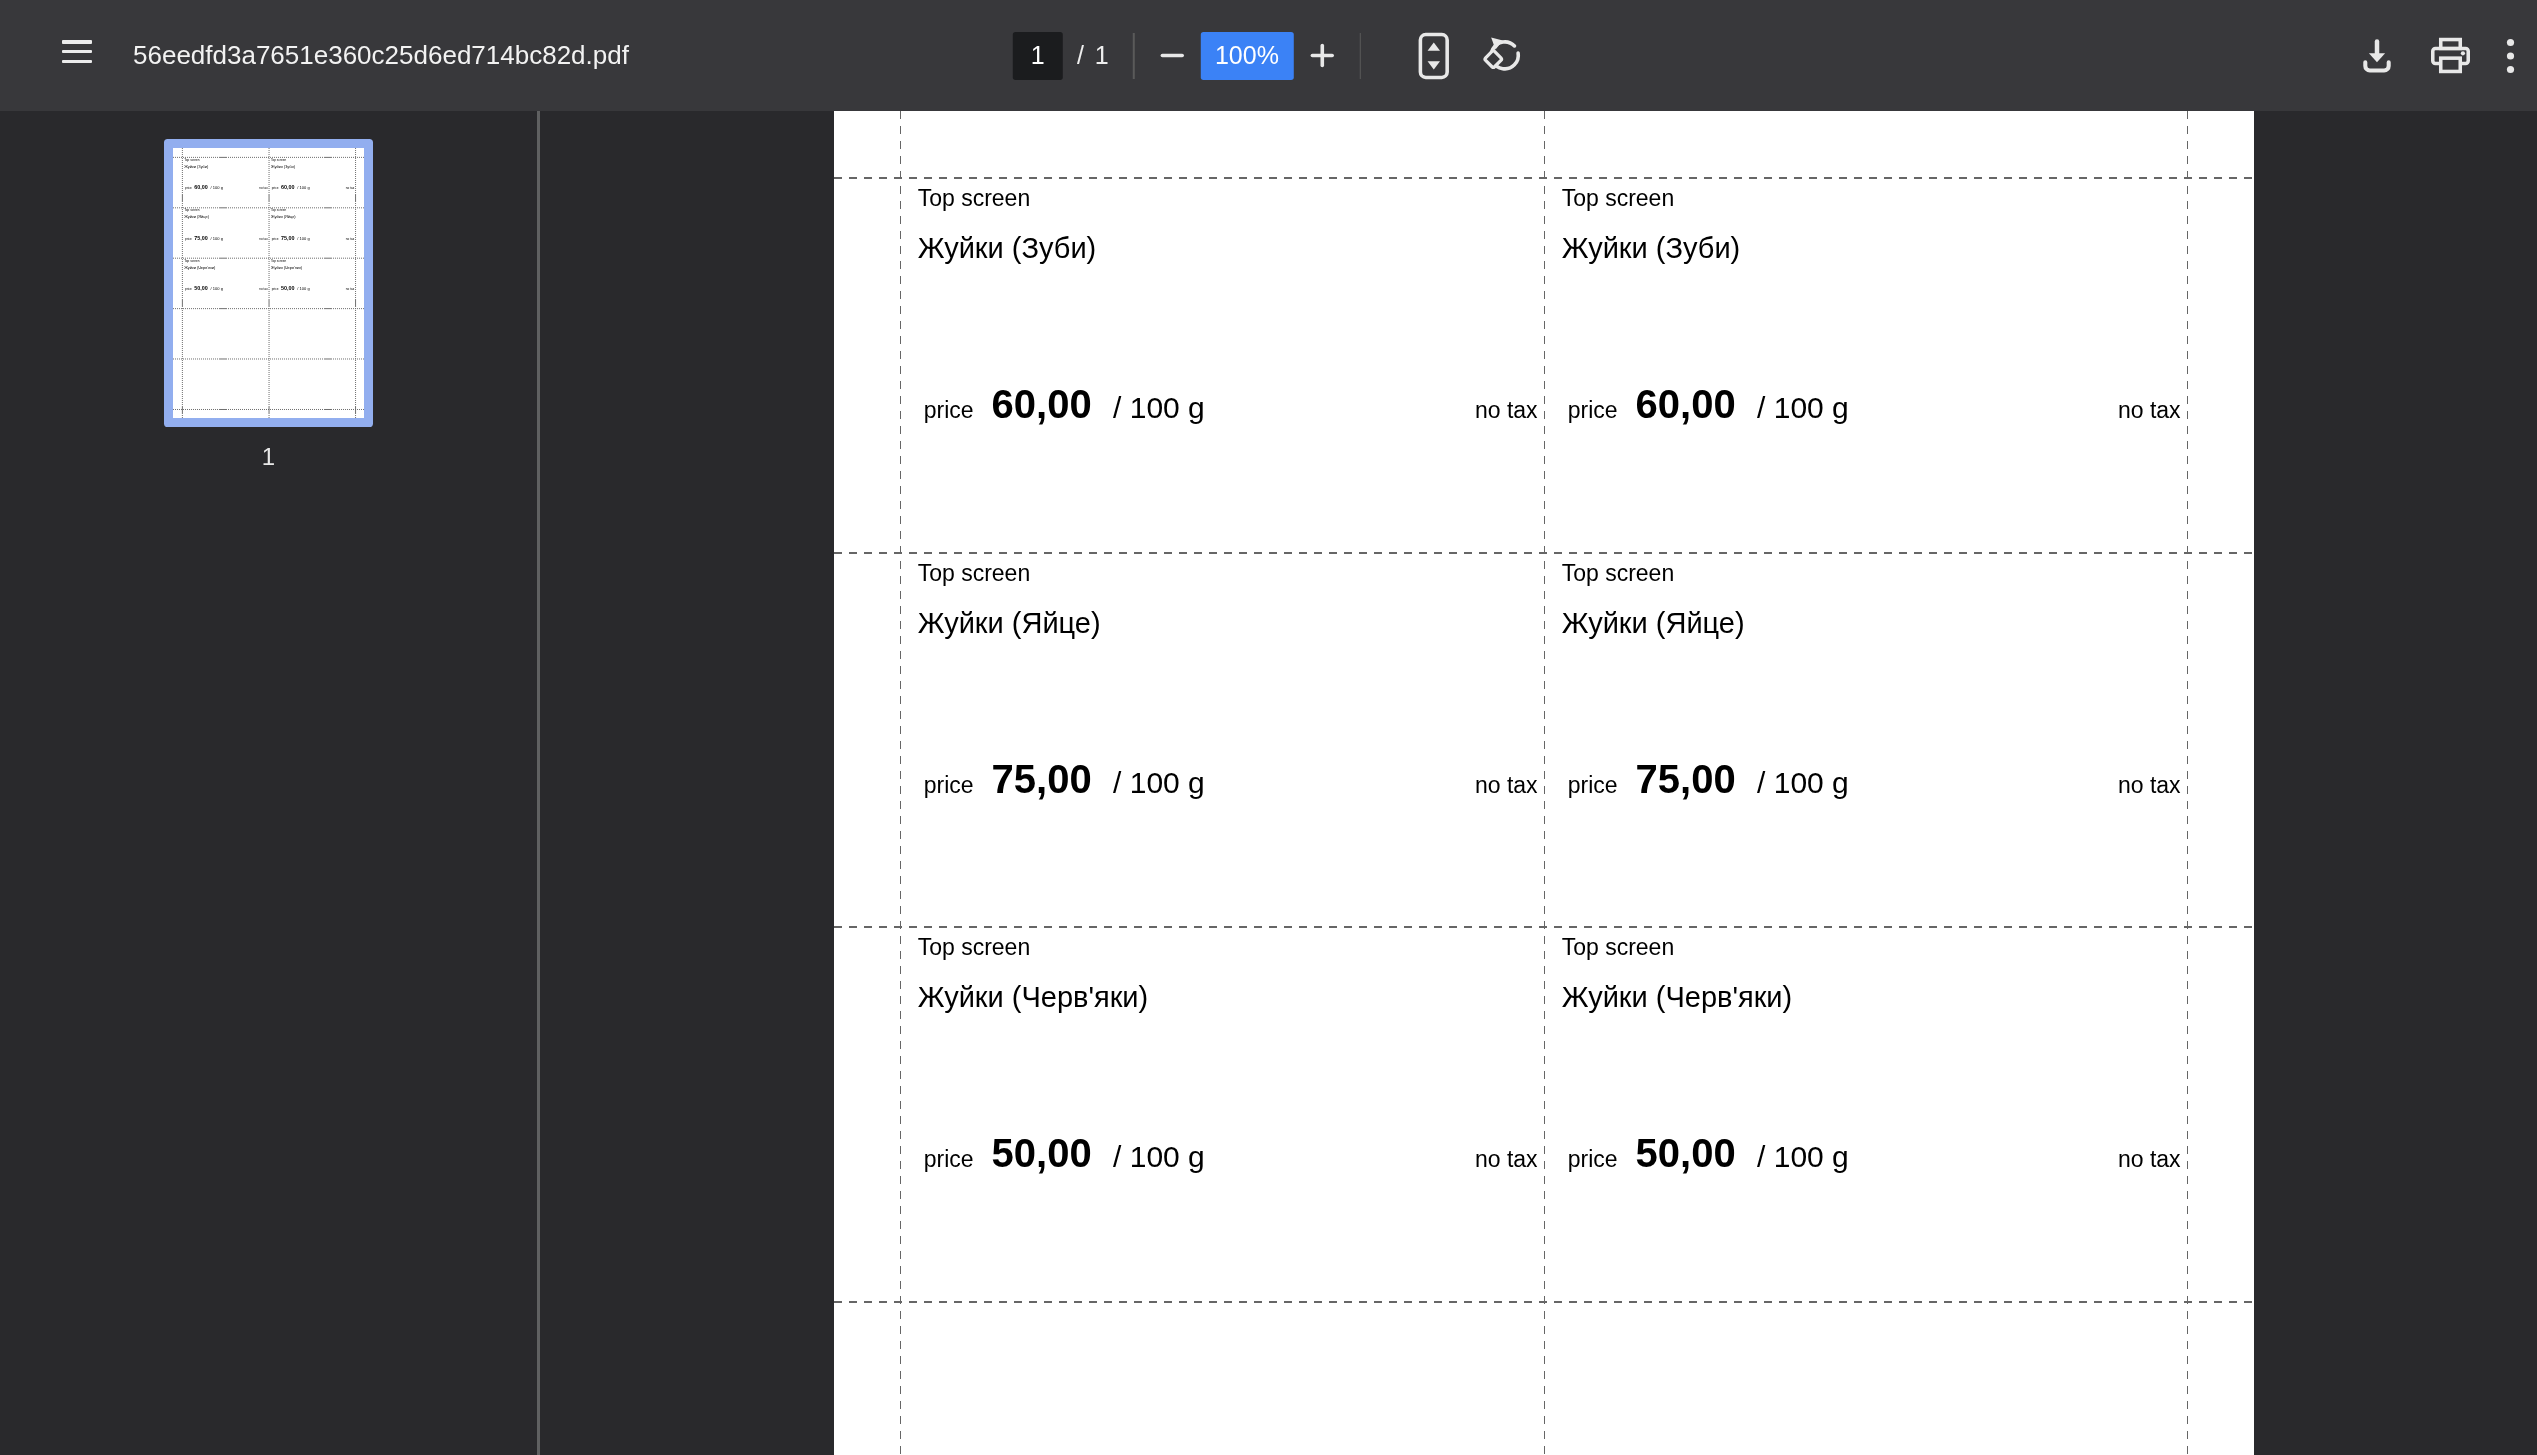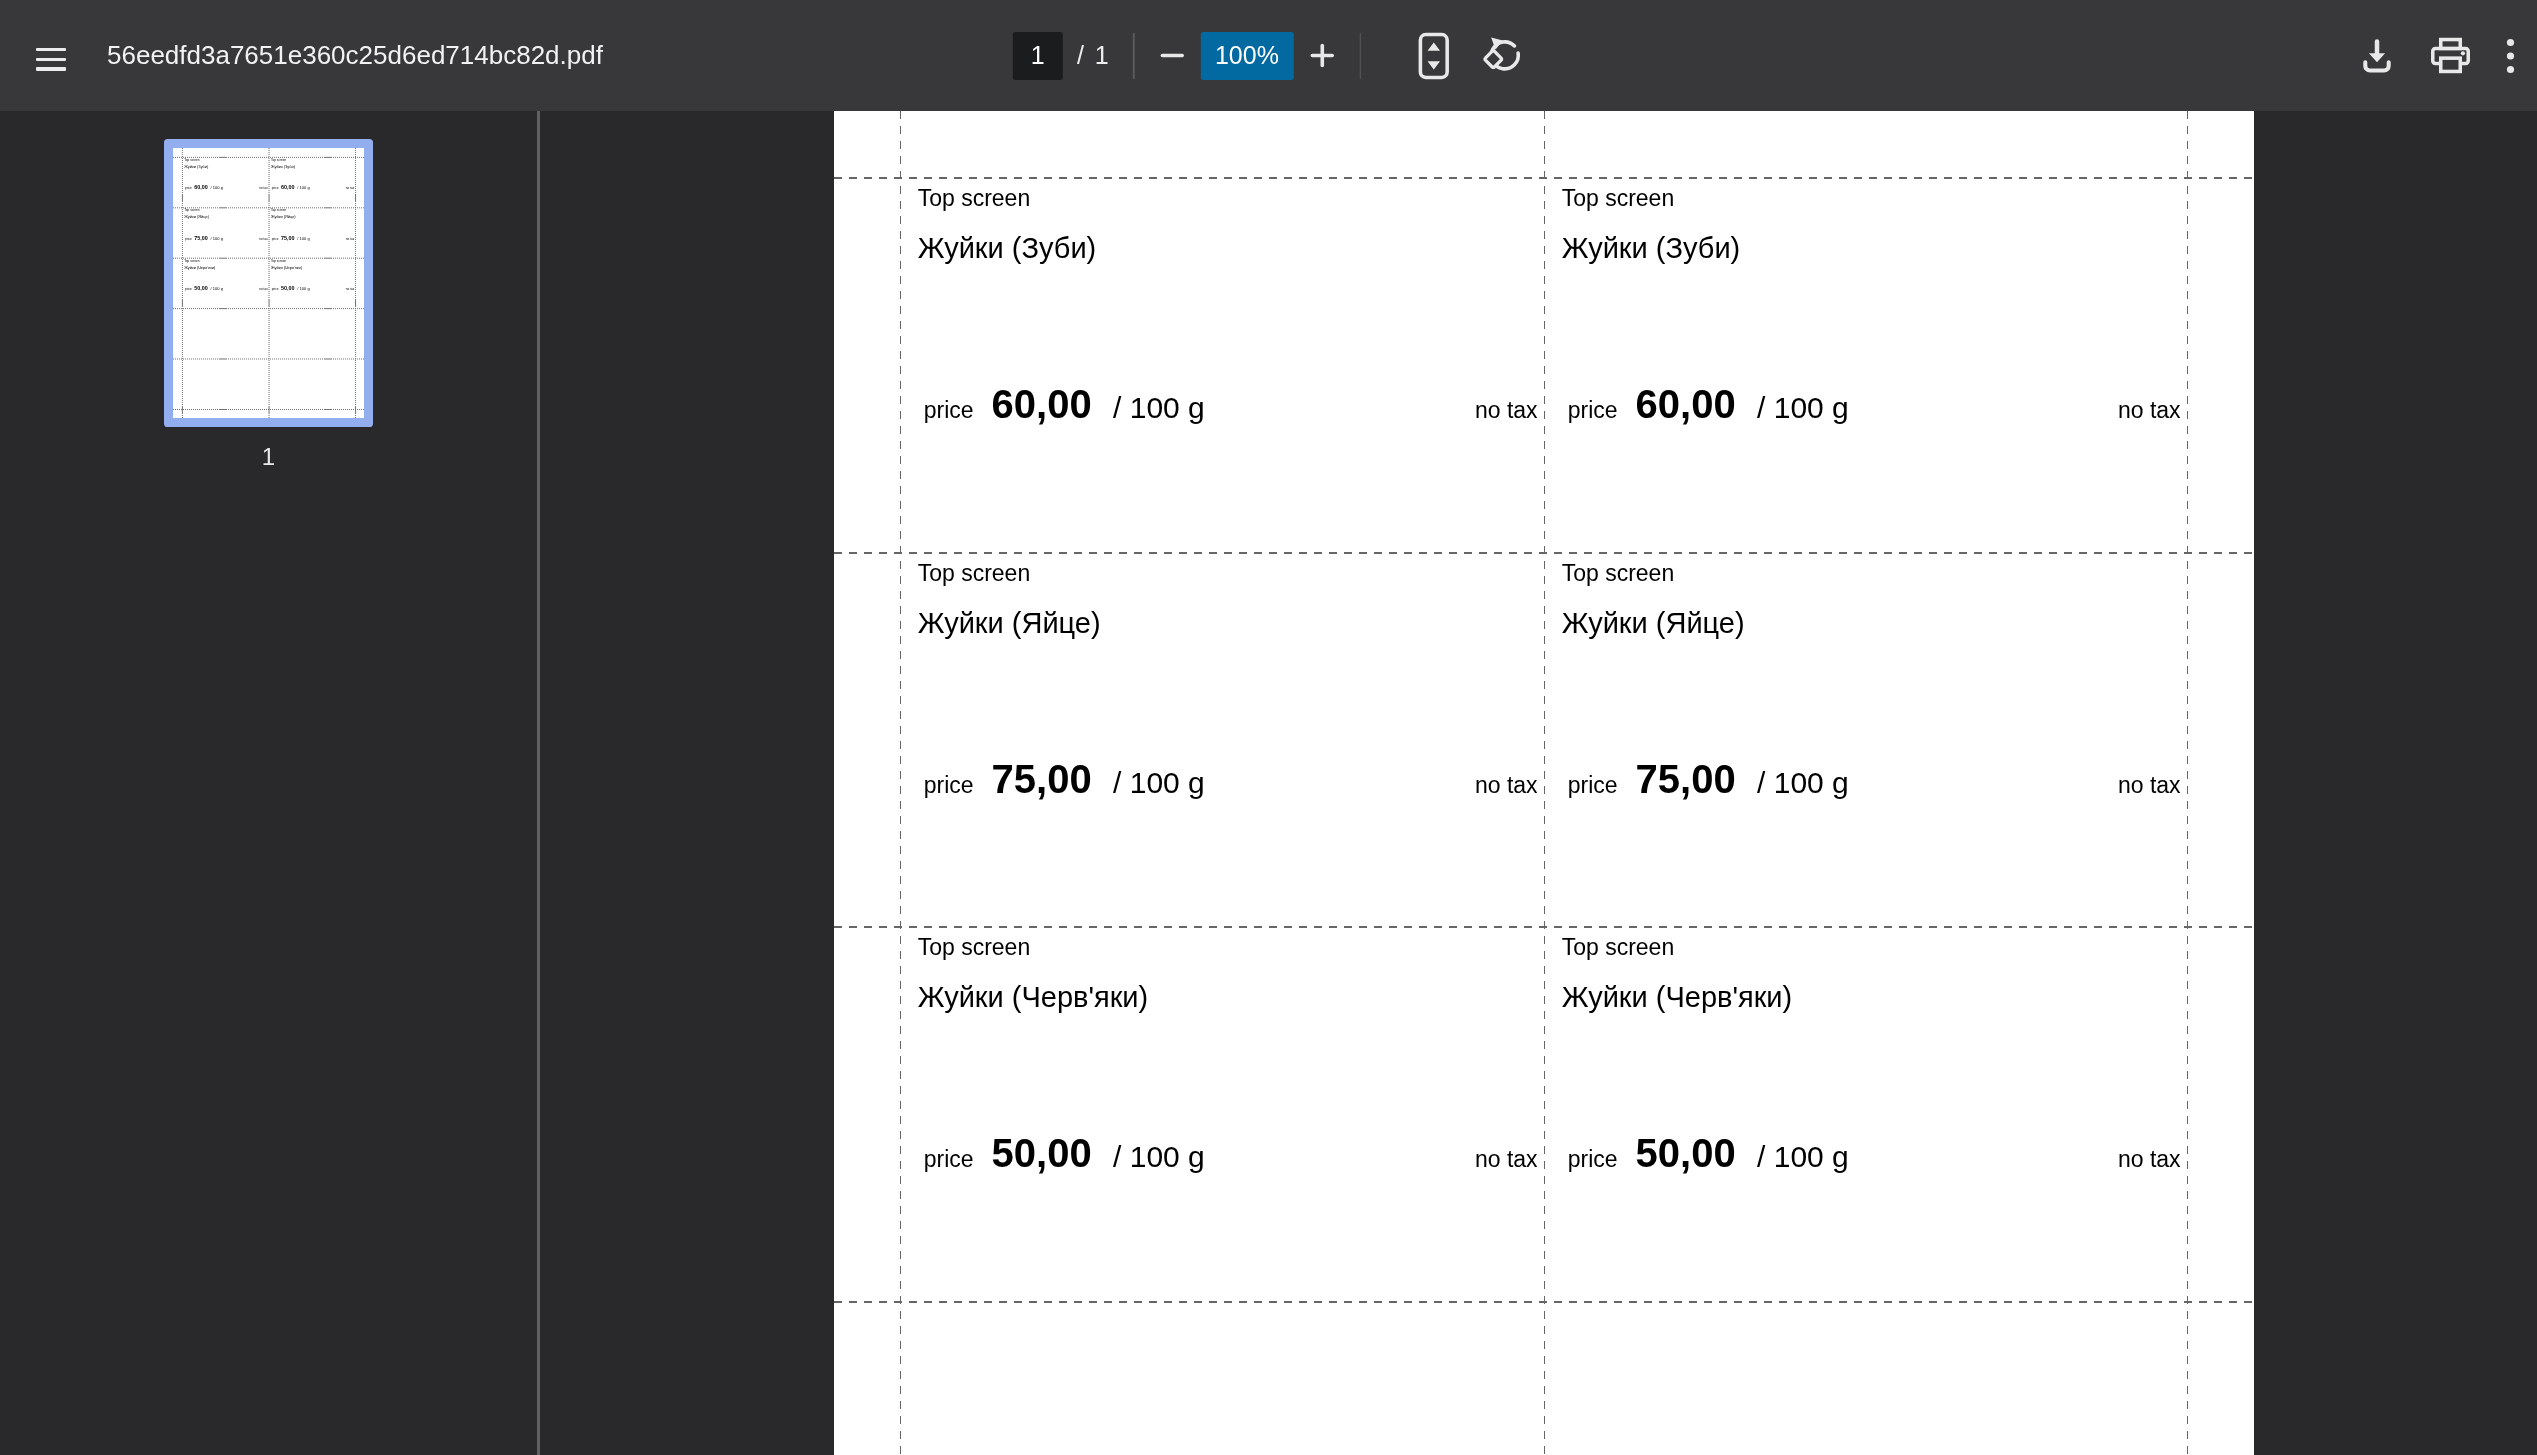--- a/index.html
+++ b/index.html
@@ -18,22 +18,22 @@
   .toolbar {
     position: relative;
     height: 111px;
     background: var(--toolbar_bg, #38383b);
     display: flex;
     align-items: center;
     z-index: 5;
   }
   .tb-left {
     display: flex;
-    align-items: flex-end;
-    padding-left: 36px;
+    align-items: flex-start;
+    padding-left: 62px;
     min-width: 0;
   }
   .filename {
     margin-left: 41px;
     font-size: 26px;
     color: #f2f2f2;
     white-space: nowrap;
   }
   .tb-center {
     position: absolute;
@@ -87,21 +87,21 @@
   .vsep {
     width: 1.8px;
     height: 46px;
     background: #5a5a5a;
     margin: 0 24px;
   }
   .zoom-box {
     min-width: 93px;
     height: 48px;
     padding: 0 12.5px;
-    background: #0369a1;
+    background: #3b82f6;
     border-radius: 2.7px;
     color: #ffffff;
     font-size: 25px;
     display: flex;
     align-items: center;
     justify-content: center;
     margin: 0 15px;
   }
   .tb-center .fit-btn { margin-left: 32px; }
   .tb-center .rot-btn { margin-left: 29px; }

